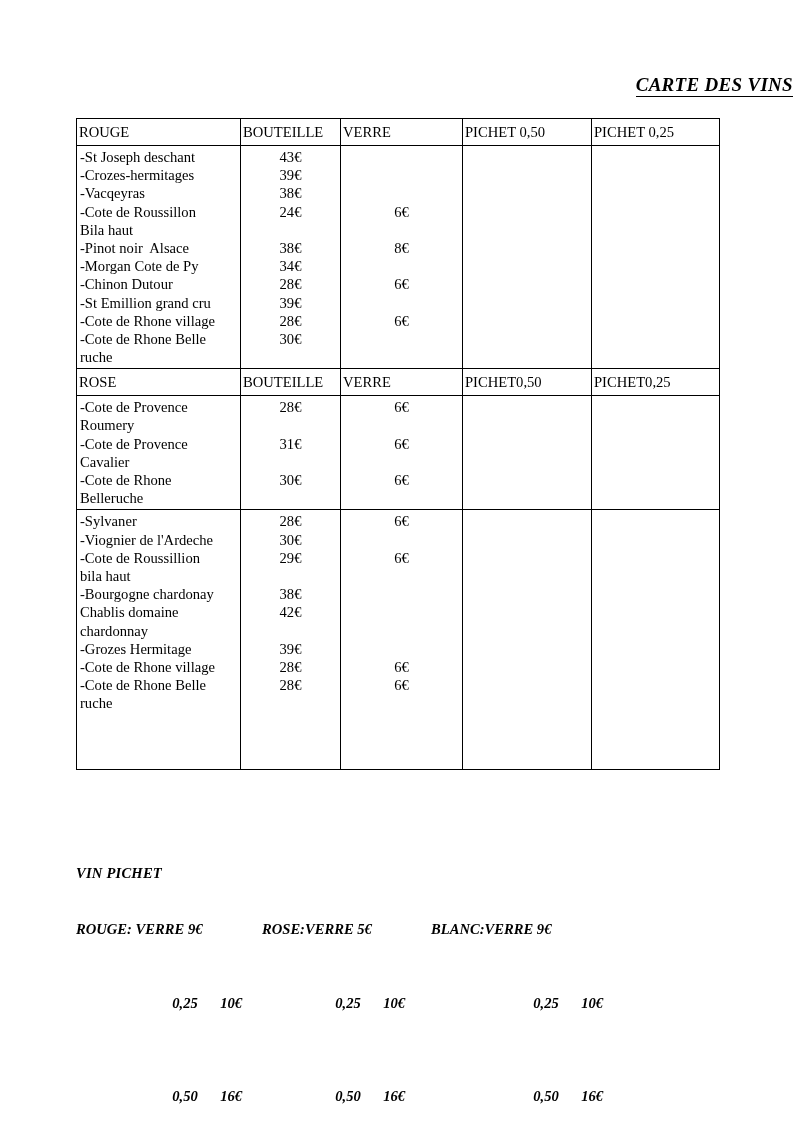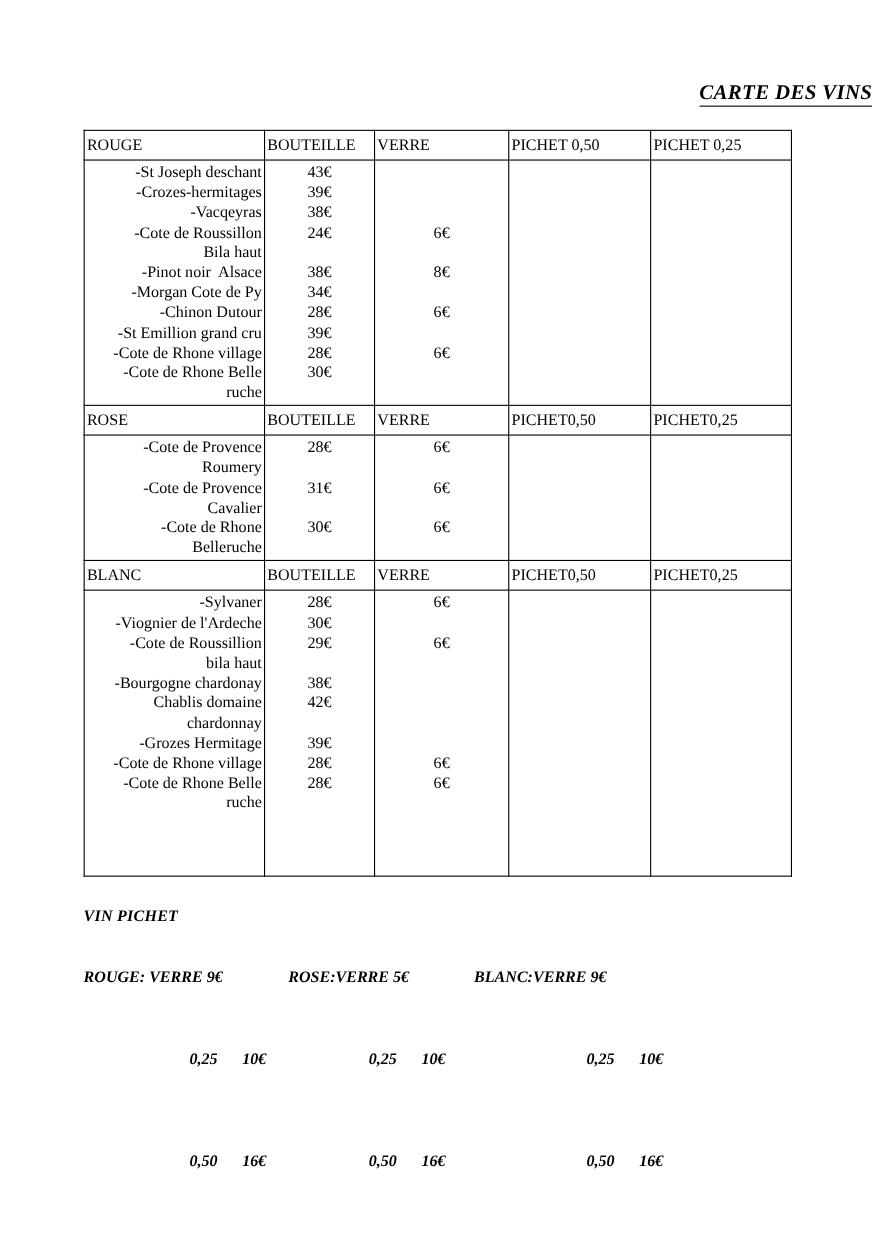--- a/index.html
+++ b/index.html
@@ -63,21 +63,21 @@
     text-align: left;
     height: 26px;
     line-height: 26px;
     padding: 0 2px;
     white-space: nowrap;
   }
 
   
   td.names {
     padding: 2px 2px 2px 3px;
-    text-align: right;
+    text-align: left;
   }
   td.prices {
     text-align: center;
     padding: 2px 0 2px 0;
   }
   td.blank {
     padding: 0;
   }
   .line {
     height: 18.2px;
@@ -90,20 +90,21 @@
     top: 824px;
     left: 76px;
     width: 640px;
     font-style: italic;
     font-weight: bold;
     font-size: 14.6px;
     line-height: 18.6px;
   }
   .pichet-title {
     letter-spacing: 0.2px;
+    margin-top: 40px;
   }
   .pichet-grid {
     position: relative;
     height: 60px;
   }
   .pichet-col {
     position: absolute;
     top: 0;
     white-space: pre;
   }
@@ -221,27 +222,20 @@
           <div class="line">6€</div>
         </td>
       <td class="prices blank">
           <div class="line">&nbsp;</div>
         </td>
       <td class="prices blank">
           <div class="line">&nbsp;</div>
         </td>
     </tr>
 
-    <tr class="section-head">
-      <td>BLANC</td>
-      <td>BOUTEILLE</td>
-      <td>VERRE</td>
-      <td>PICHET0,50</td>
-      <td>PICHET0,25</td>
-    </tr>
     <tr>
       <td class="names">
           <div class="line">-Sylvaner</div>
           <div class="line">-Viognier de l'Ardeche</div>
           <div class="line">-Cote de Roussillion</div>
           <div class="line">bila haut</div>
           <div class="line">-Bourgogne chardonay</div>
           <div class="line">Chablis domaine</div>
           <div class="line">chardonnay</div>
           <div class="line">-Grozes Hermitage</div>

